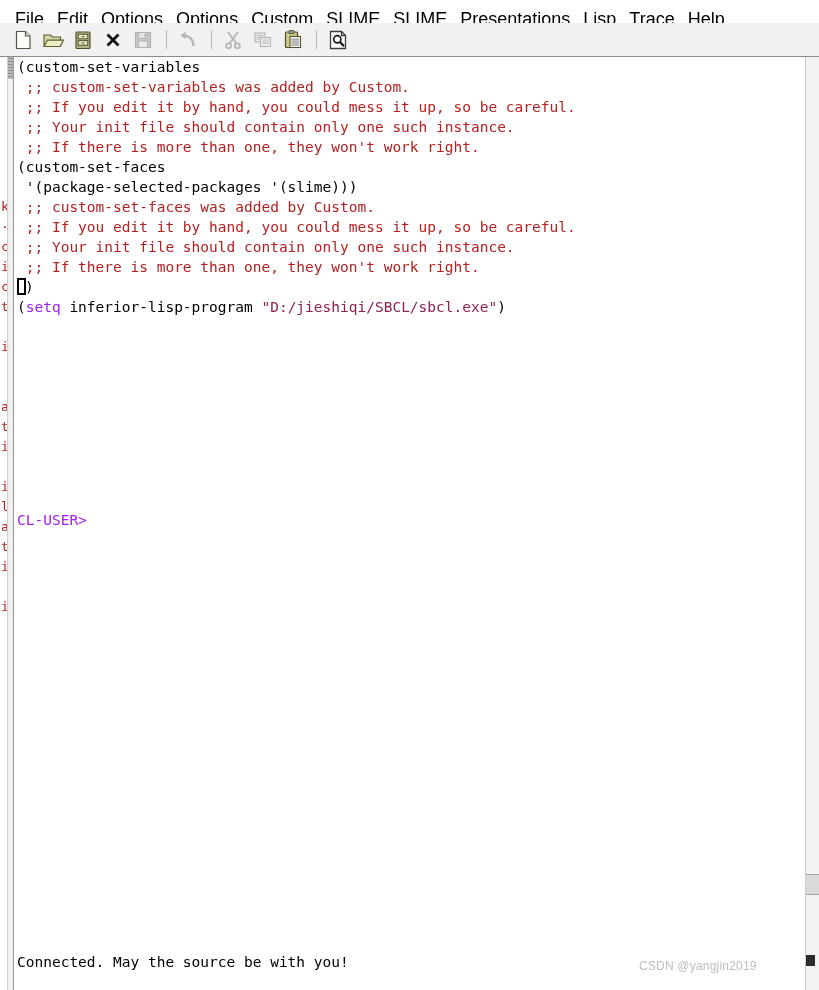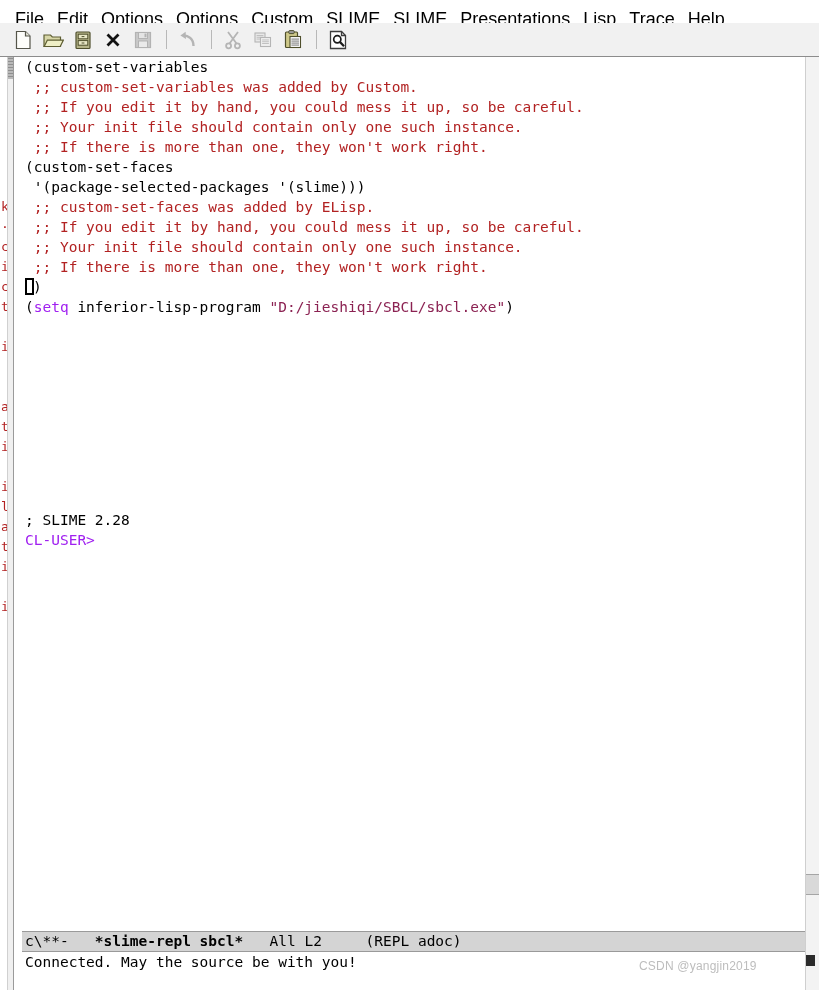--- a/index.html
+++ b/index.html
@@ -104,21 +104,20 @@
   }
 
   
   #main {
     position: absolute;
     left: 14px; top: 57px;
     width: 791px;
     height: 933px;
     background: #ffffff;
     overflow: hidden;
-    margin-left: 8px;
   }
 
   
   #win-top {
     position: absolute;
     left: 0; top: 0;
     width: 791px;
     height: 432px;
     background: #ffffff;
     overflow: hidden;
@@ -433,40 +432,38 @@
 
   <div id="win-top">
     <div id="init-lines">
         <div class="code"><span>(custom-set-variables</span></div>
         <div class="code"><span class="cmt"> ;; custom-set-variables was added by Custom.</span></div>
         <div class="code"><span class="cmt"> ;; If you edit it by hand, you could mess it up, so be careful.</span></div>
         <div class="code"><span class="cmt"> ;; Your init file should contain only one such instance.</span></div>
         <div class="code"><span class="cmt"> ;; If there is more than one, they won't work right.</span></div>
         <div class="code"><span>(custom-set-faces</span></div>
         <div class="code"><span> '(package-selected-packages '(slime)))</span></div>
-        <div class="code"><span class="cmt"> ;; custom-set-faces was added by ELisp.</span></div>
+        <div class="code"><span class="cmt"> ;; custom-set-faces was added by Custom.</span></div>
         <div class="code"><span class="cmt"> ;; If you edit it by hand, you could mess it up, so be careful.</span></div>
         <div class="code"><span class="cmt"> ;; Your init file should contain only one such instance.</span></div>
         <div class="code"><span class="cmt"> ;; If there is more than one, they won't work right.</span></div>
         <div class="code"><span class="cursor-box"></span><span>)</span></div>
         <div class="code"><span></span></div>
         <div class="code"><span></span></div>
         <div class="code"><span>(</span><span class="kw">setq</span><span> inferior-lisp-program </span><span class="str">"D:/jieshiqi/SBCL/sbcl.exe"</span><span>)</span></div>
       </div>
   </div>
 
 
   <div id="win-repl">
     <div id="repl-lines">
-        <div class="code"><span>; SLIME 2.28</span></div>
         <div class="code"><span class="prompt">CL-USER&gt;</span></div>
       </div>
   </div>
 
-  <div id="modeline-bot"><span>c\**-</span><span>   </span><span class="ml-bold">*slime-repl sbcl*</span><span>   </span><span>All</span><span> </span><span>L2</span><span>     </span><span>(REPL adoc)</span></div>
 
   <div id="win-echo">
     <div class="code">Connected. May the source be with you!</div>
   </div>
 </div>
 
 <div id="right-strip">
   <div class="rs-seg-a"></div>
   <div class="rs-seg-b"></div>
   <div class="rs-seg-c"></div>

